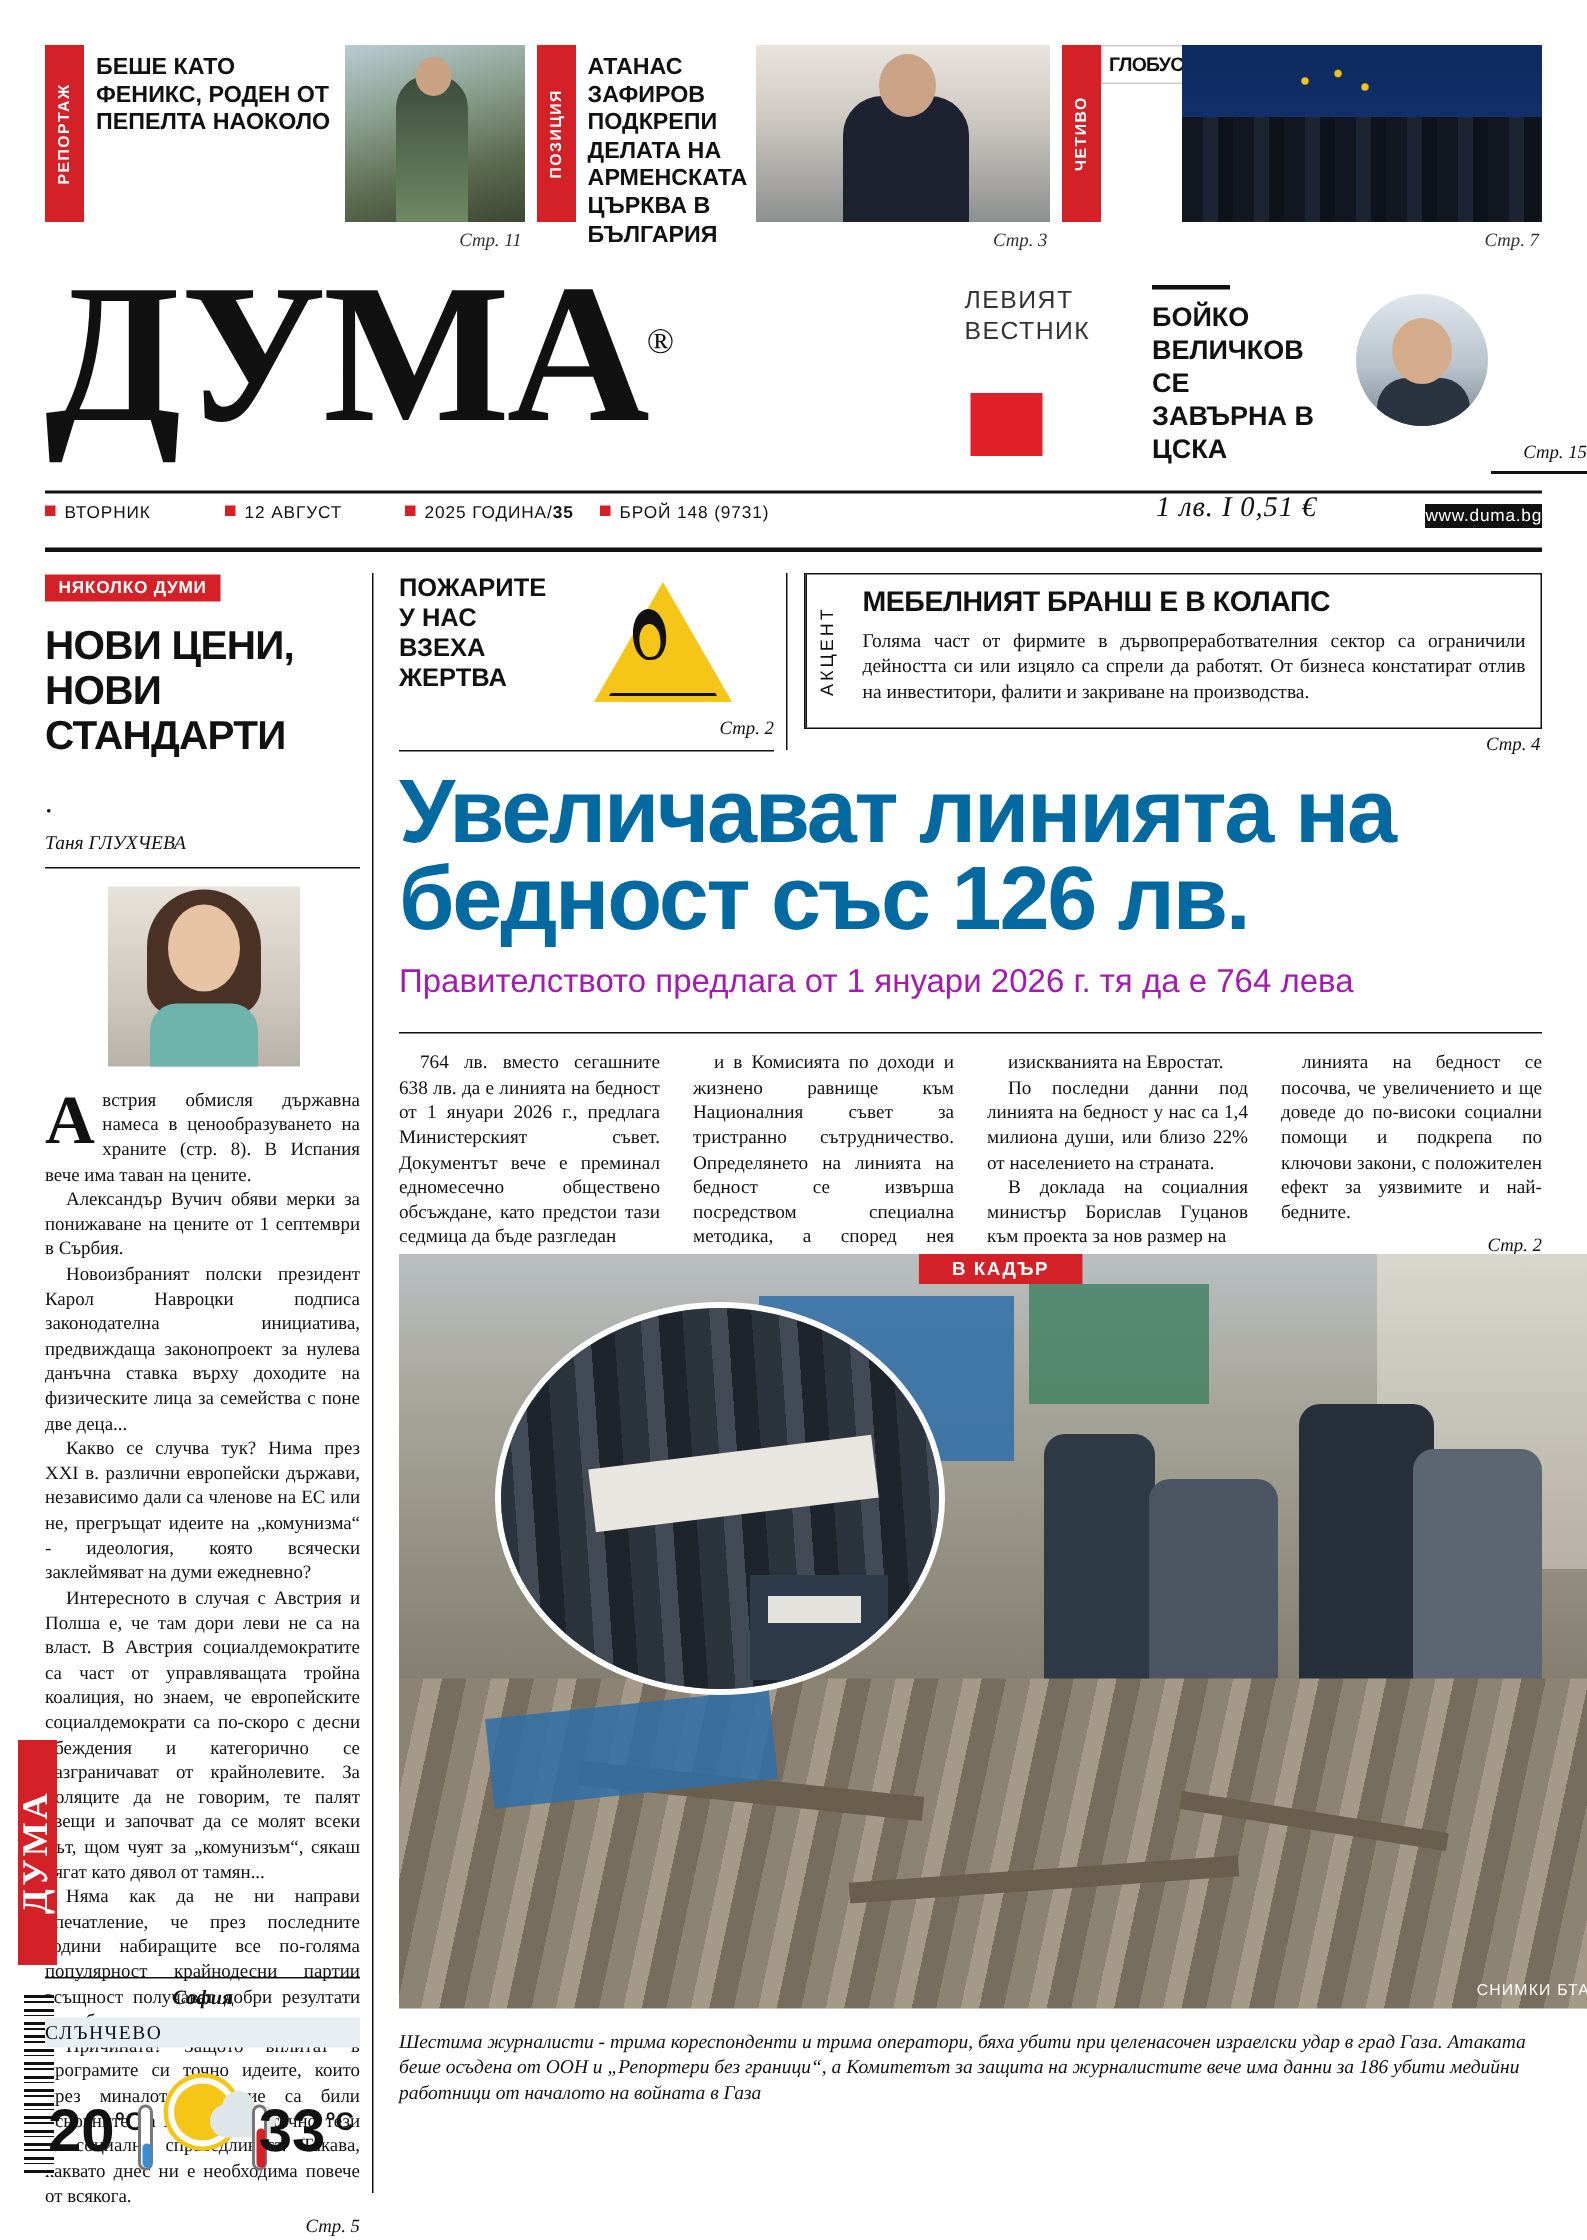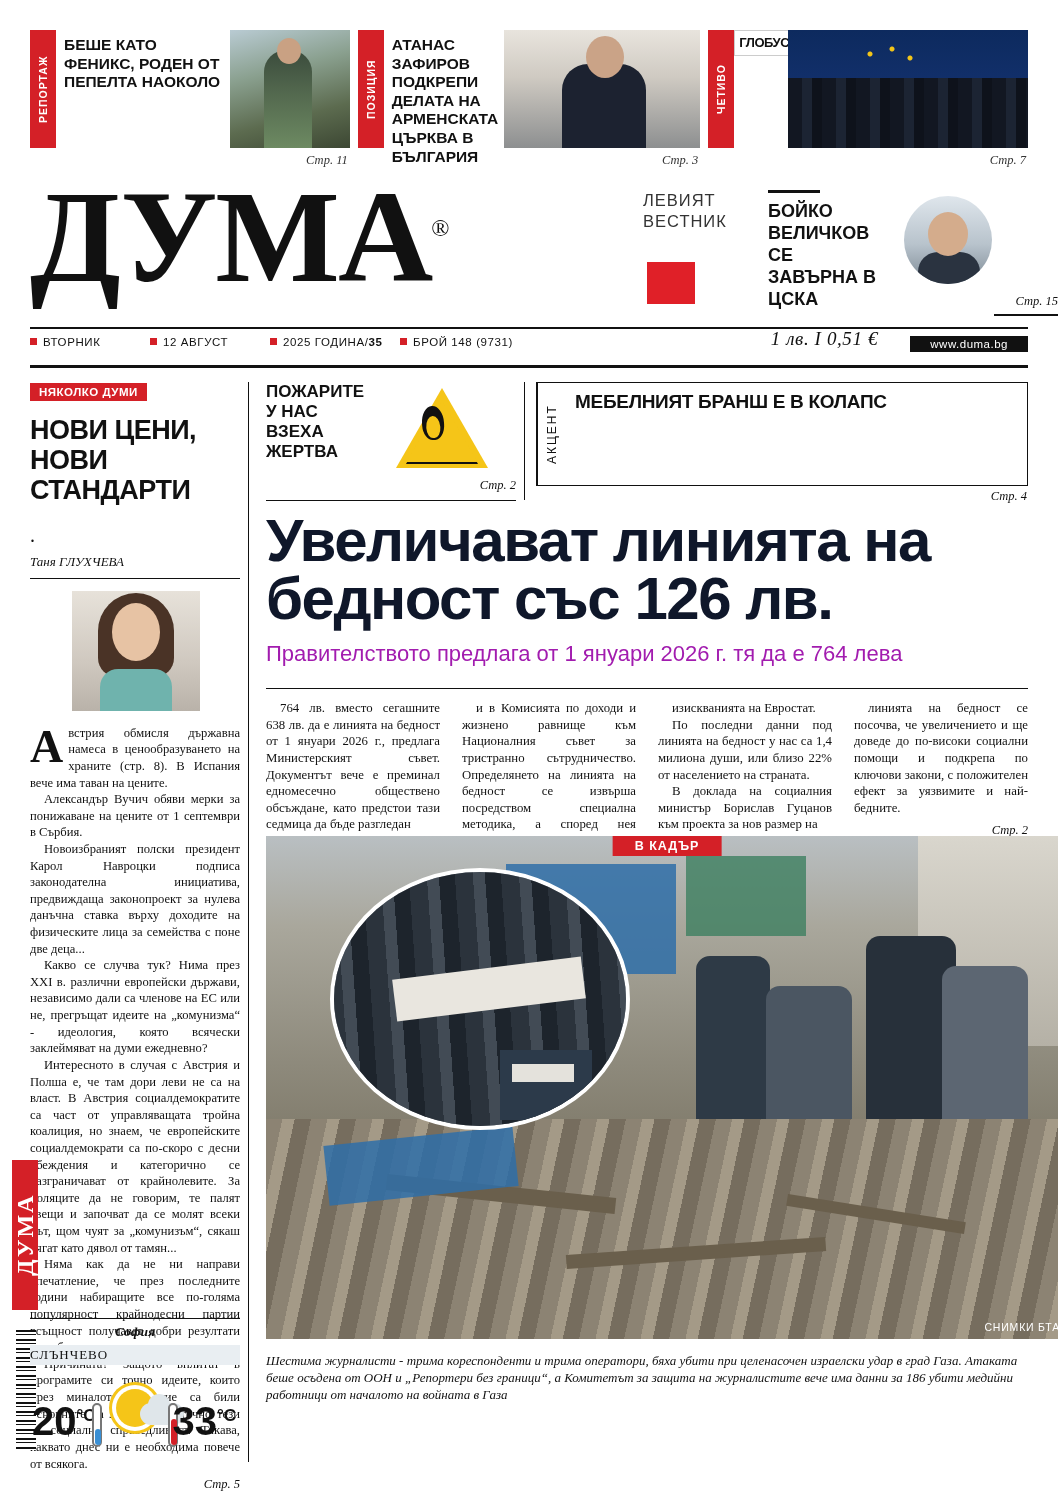--- a/index.html
+++ b/index.html
@@ -76,21 +76,21 @@
   .boiko .bpg { position:absolute; right:0; top:104px; font-style:italic; font-size:12.5px; }
   .boiko .bunder { position:absolute; right:0; top:124px; width:64px; height:2px; background:#111; }
 
   
   .infobar { position:absolute; top:336px; left:30px; width:998px; height:26px;
     font-family:"Liberation Sans",sans-serif; font-size:11.5px; letter-spacing:0.6px; color:#111; }
   .infobar .sq { display:inline-block; width:7px; height:7px; background:#d42027; margin-right:6px; vertical-align:1px;}
   .infobar .it { position:absolute; top:0; }
   .price { position:absolute; right:150px; top:-8px; font-family:"Liberation Serif",serif; font-style:italic; font-size:19px;}
   .site { position:absolute; right:0; top:0; background:#111; color:#fff; font-family:"Liberation Sans",sans-serif;
-     font-size:11.5px; padding:2px 20px; letter-spacing:0.5px;}
+     font-size:11.5px; padding:2px 0; letter-spacing:0.5px;}
   .rule-top { position:absolute; top:327px; left:30px; width:998px; height:2px; background:#111; }
   .rule-bot { position:absolute; top:365px; left:30px; width:998px; height:3px; background:#111; }
 
   
   .leftcol { position:absolute; top:382px; left:30px; width:210px; }
   .kicker { display:inline-block; background:#d42027; color:#fff;
     font-family:"Liberation Sans",sans-serif; font-weight:bold; font-size:11.5px;
     padding:3px 9px; letter-spacing:0.5px; text-transform:uppercase;text-align:right;}
   .edtitle { font-family:"Liberation Sans",sans-serif; font-weight:bold; font-size:27px;
     line-height:1.12; margin-top:14px; color:#111; text-transform:uppercase; letter-spacing:-0.5px;}
@@ -157,21 +157,21 @@
      font-family:"Liberation Sans",sans-serif; font-size:12px; letter-spacing:2px; text-transform:uppercase;}
   .akcent .abody { padding:8px 10px; flex:1; }
   .akcent h3 { margin:0; font-family:"Liberation Sans",sans-serif; font-weight:bold; font-size:19px;
      text-transform:uppercase; letter-spacing:-0.3px;}
   .akcent p { margin:6px 0 0; font-size:13px; line-height:1.3; text-align:justify; }
   .akcentpg { position:absolute; right:0; top:106px; font-style:italic; font-size:12.5px; }
 
   
   .mainhead { position:absolute; left:266px; top:512px; width:762px; }
   .mainhead h1 { margin:0; font-family:"Liberation Sans",sans-serif; font-weight:bold;
-     font-size:60px; line-height:0.96; letter-spacing:-1.5px; color:#0f172a; }
+     font-size:60px; line-height:0.96; letter-spacing:-1.5px; color:#0369a1; }
   .subhead { margin-top:14px; font-family:"Liberation Sans",sans-serif; font-size:22px; color:#a21caf;}
   .headrule { position:absolute; left:266px; top:688px; width:762px; height:1px; background:#111; }
 
   
   .cols { position:absolute; left:266px; top:700px; width:762px; display:flex; gap:22px; }
   .cols .col { width:239px; font-size:12.8px; line-height:1.3; text-align:justify; }
   .cols .col p { margin:0; text-indent:14px; }
   .cols .col p.first { text-indent:14px; }
   .colpg { text-align:right; font-style:italic; font-size:12.5px; margin-top:6px;}
 
@@ -323,20 +323,21 @@
       <div class="flame"></div>
     </div>
     <div class="firepg">Стр. 2</div>
   </div>
   <div class="fireline"></div>
 
   <div class="akcent">
     <div class="vlabel">АКЦЕНТ</div>
     <div class="abody">
       <h3>МЕБЕЛНИЯТ БРАНШ Е В КОЛАПС</h3>
+      <p>Голяма част от фирмите в дървопреработвателния сектор са ограничили дейността си или изцяло са спрели да работят. От бизнеса констатират отлив на инвеститори, фалити и закриване на производства.</p>
     </div>
     <div class="akcentpg">Стр. 4</div>
   </div>
 
   <div class="mainhead">
     <h1>Увеличават линията на бедност със 126 лв.</h1>
     <div class="subhead">Правителството предлага от 1 януари 2026 г. тя да е 764 лева</div>
   </div>
   <div class="headrule"></div>
 

